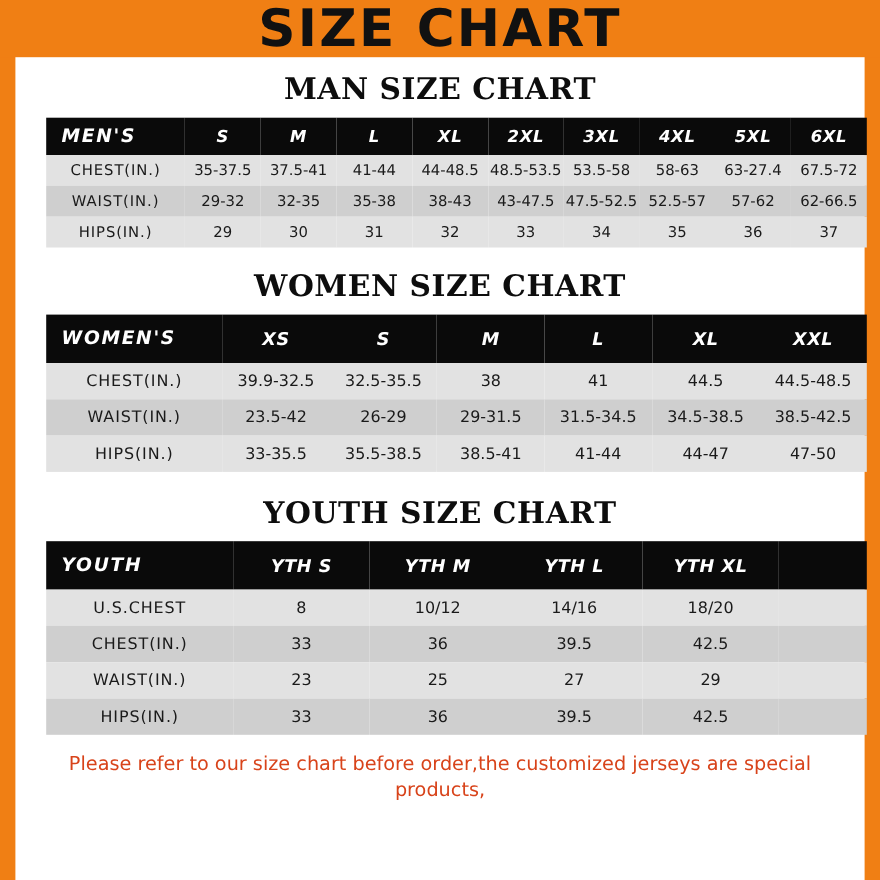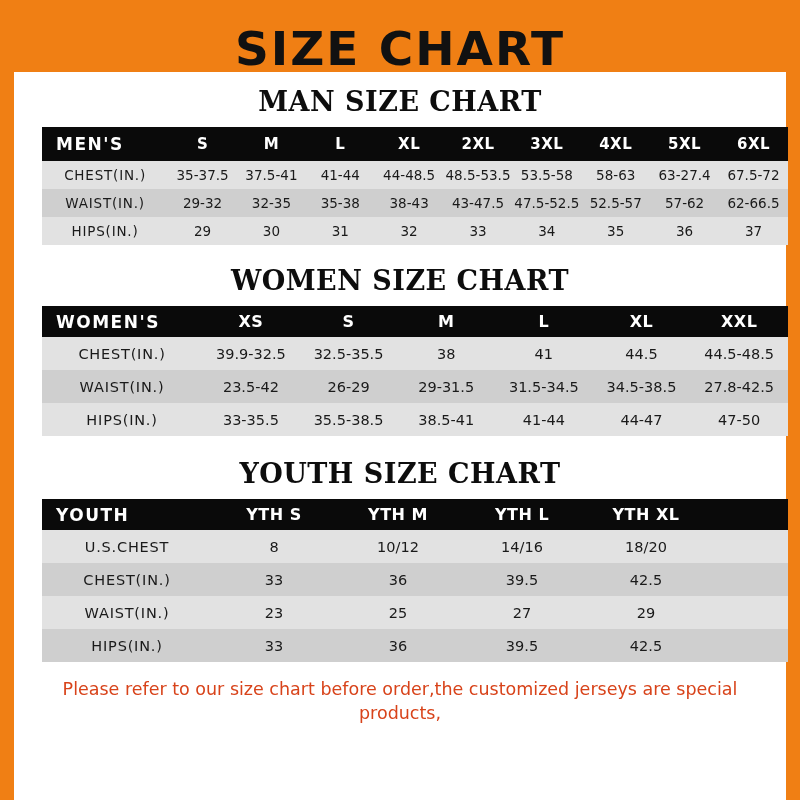--- a/index.html
+++ b/index.html
@@ -17,23 +17,23 @@
     position: relative;
     width: 800px;
     height: 800px;
     background: #ffffff;
     box-sizing: border-box;
     border-left: 14px solid #f07f14;
     border-right: 14px solid #f07f14;
   }
   .banner {
     background: #f07f14;
-    height: 72px;
+    height: 52px;
     display: flex;
-    align-items: flex-end;
+    align-items: center;
     justify-content: center;
     margin: 0 -14px;
   }
   .banner-title {
     font-family: "DejaVu Sans", sans-serif;
     font-weight: bold;
     font-size: 47px;
     letter-spacing: 2px;
     color: #111111;
     line-height: 1;
@@ -65,20 +65,21 @@
     vertical-align: middle;
     font-family: "DejaVu Sans", sans-serif;
   }
   .hdr-row th {
     background: #0a0a0a;
     color: #ffffff;
     font-weight: bold;
     height: 34px;
     font-size: 15px;
     letter-spacing: 0.5px;
+    font-style: italic;
   }
   .hdr-row th.corner {
     text-align: left;
     padding-left: 14px;
     font-size: 17px;
     letter-spacing: 1.5px;
   }
   .body-row td {
     height: 28px;
     font-size: 13.5px;
@@ -86,21 +87,21 @@
   }
   .body-row td.rowlabel {
     font-size: 13.5px;
     letter-spacing: 0.8px;
     color: #1a1a1a;
   }
   .shade-a td { background: #e2e2e2; }
   .shade-b td { background: #cfcfcf; }
 
   
-  .big .hdr-row th { height: 31px; font-size: 16px; }
+  .big .hdr-row th { height: 44px; font-size: 16px; }
   .big .hdr-row th.corner { font-size: 17px; }
   .big .body-row td { height: 33px; font-size: 14.5px; }
 
   .footer {
     margin-top: 16px;
     padding: 0 18px;
     text-align: center;
   }
   .footer-line {
     color: #d8431a;
@@ -203,21 +204,21 @@
         <td>44.5</td>
         <td>44.5-48.5</td>
       </tr>
       <tr class="body-row shade-b">
         <td class="rowlabel">WAIST(IN.)</td>
         <td>23.5-42</td>
         <td>26-29</td>
         <td>29-31.5</td>
         <td>31.5-34.5</td>
         <td>34.5-38.5</td>
-        <td>27.8-42.5</td>
+        <td>38.5-42.5</td>
       </tr>
       <tr class="body-row shade-a">
         <td class="rowlabel">HIPS(IN.)</td>
         <td>33-35.5</td>
         <td>35.5-38.5</td>
         <td>38.5-41</td>
         <td>41-44</td>
         <td>44-47</td>
         <td>47-50</td>
       </tr>

